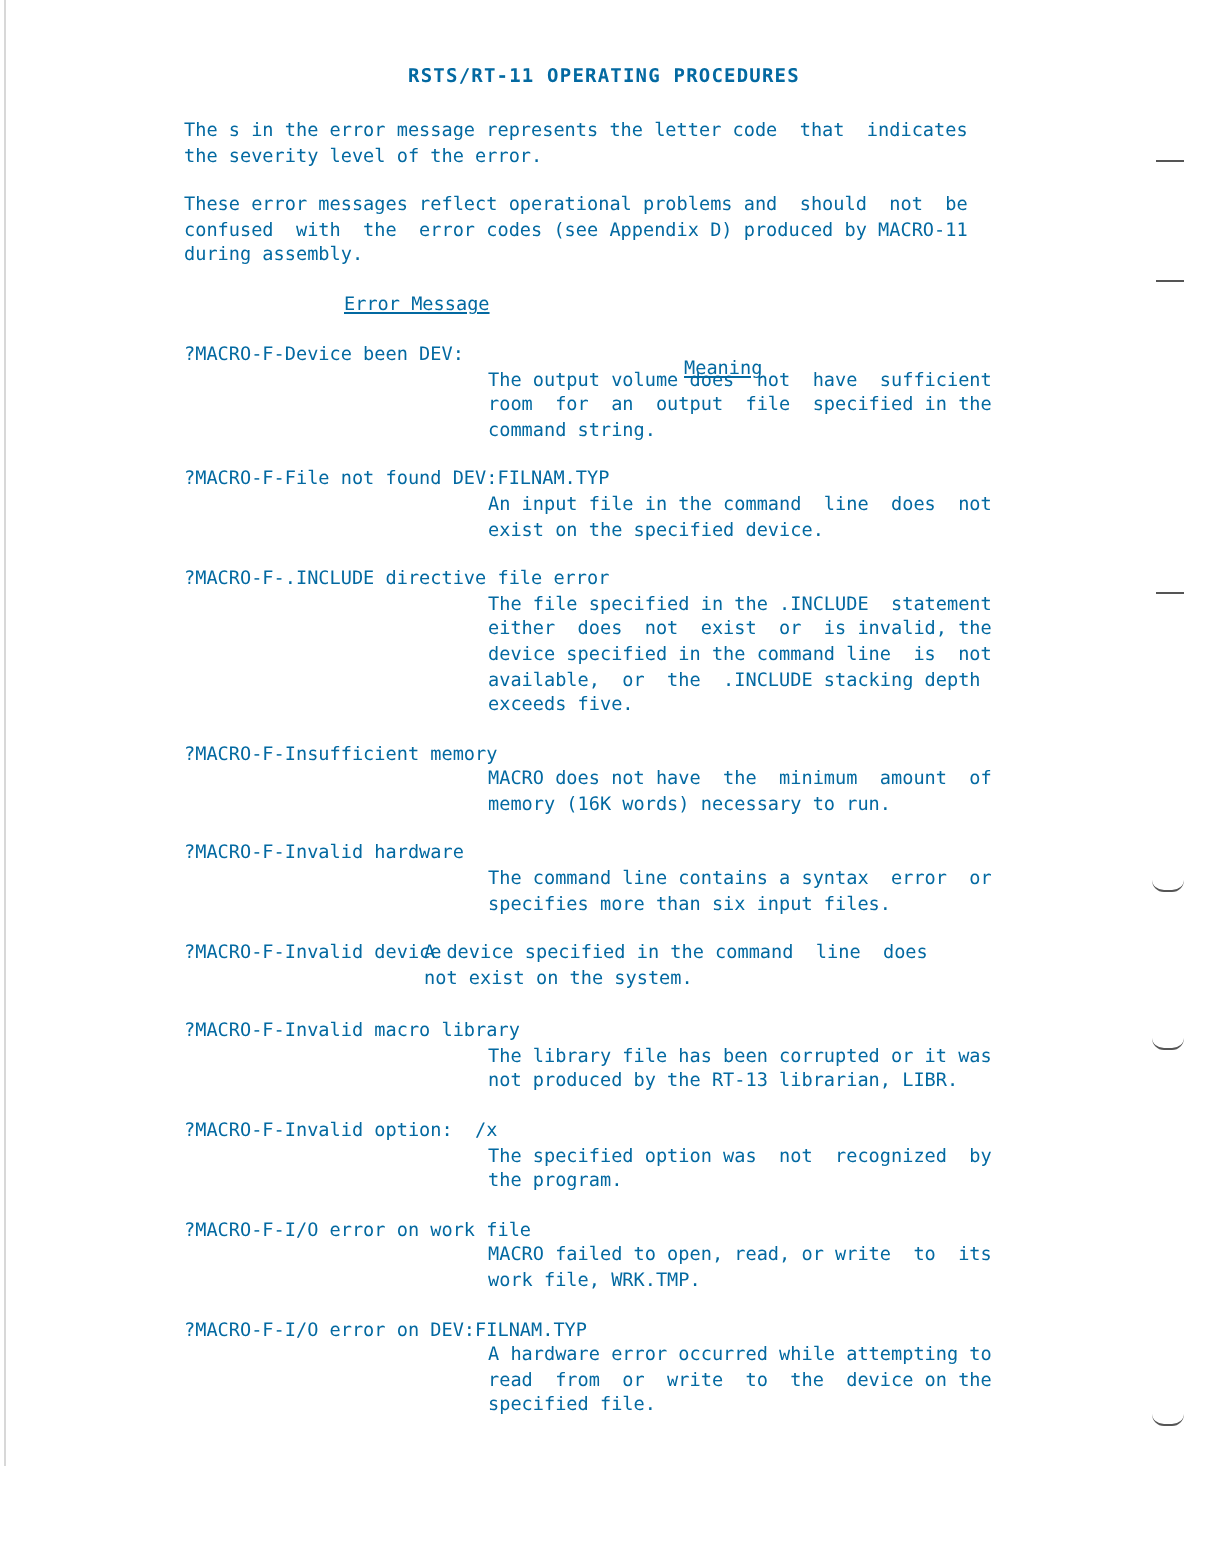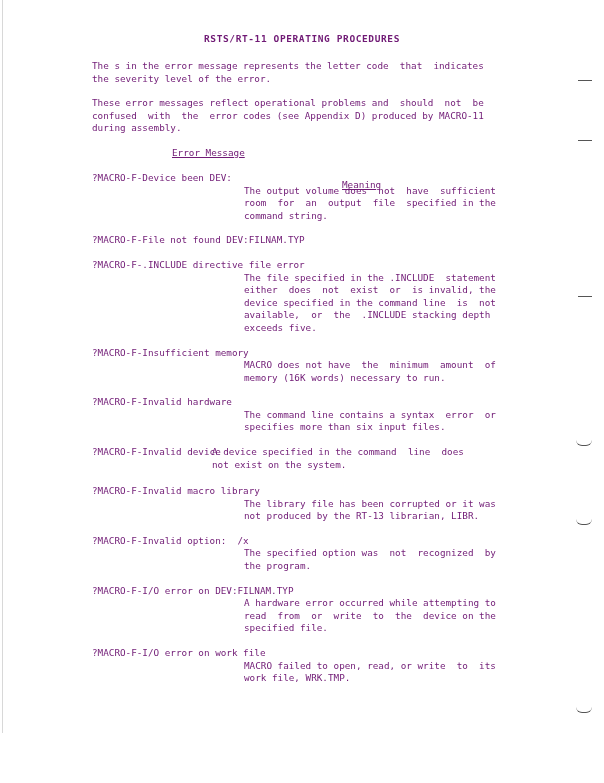--- a/index.html
+++ b/index.html
@@ -6,21 +6,21 @@
     margin: 0;
     padding: 0;
     background: #ffffff;
   }
   .page {
     position: relative;
     width: 604px;
     height: 733px;
     background: #ffffff;
     font-family: "DejaVu Sans Mono", monospace;
-    color: #701a75;
+    color: #0369a1;
     overflow: hidden;
   }
   .edge-left {
     position: absolute;
     left: 2px;
     top: 0;
     width: 1px;
     height: 783px;
     background: #d8d8d8;
   }
@@ -139,20 +139,22 @@
 
     <div class="entry">
       <p class="msg">?MACRO-F-Device been DEV:</p>
       <p class="meaning">The output volume does  not  have  sufficient
 room  for  an  output  file  specified in the
 command string.</p>
     </div>
 
     <div class="entry">
       <p class="msg">?MACRO-F-File not found DEV:FILNAM.TYP</p>
+      <p class="meaning">An input file in the command  line  does  not
+exist on the specified device.</p>
     </div>
 
     <div class="entry">
       <p class="msg">?MACRO-F-.INCLUDE directive file error</p>
       <p class="meaning">The file specified in the .INCLUDE  statement
 either  does  not  exist  or  is invalid, the
 device specified in the command line  is  not
 available,  or  the  .INCLUDE stacking depth
 exceeds five.</p>
     </div>
@@ -181,29 +183,29 @@
 not produced by the RT-13 librarian, LIBR.</p>
     </div>
 
     <div class="entry">
       <p class="msg">?MACRO-F-Invalid option:  /x</p>
       <p class="meaning">The specified option was  not  recognized  by
 the program.</p>
     </div>
 
     <div class="entry">
+      <p class="msg">?MACRO-F-I/O error on work file</p>
+      <p class="meaning">MACRO failed to open, read, or write  to  its
+work file, WRK.TMP.</p>
+    </div>
+
+    <div class="entry">
       <p class="msg">?MACRO-F-I/O error on DEV:FILNAM.TYP</p>
       <p class="meaning">A hardware error occurred while attempting to
 read  from  or  write  to  the  device on the
 specified file.</p>
     </div>
 
-    <div class="entry">
-      <p class="msg">?MACRO-F-I/O error on work file</p>
-      <p class="meaning">MACRO failed to open, read, or write  to  its
-work file, WRK.TMP.</p>
-    </div>
-
   </div>
 
   <div class="footer">9-5</div>
 
 </div>
 
 </body></html>

